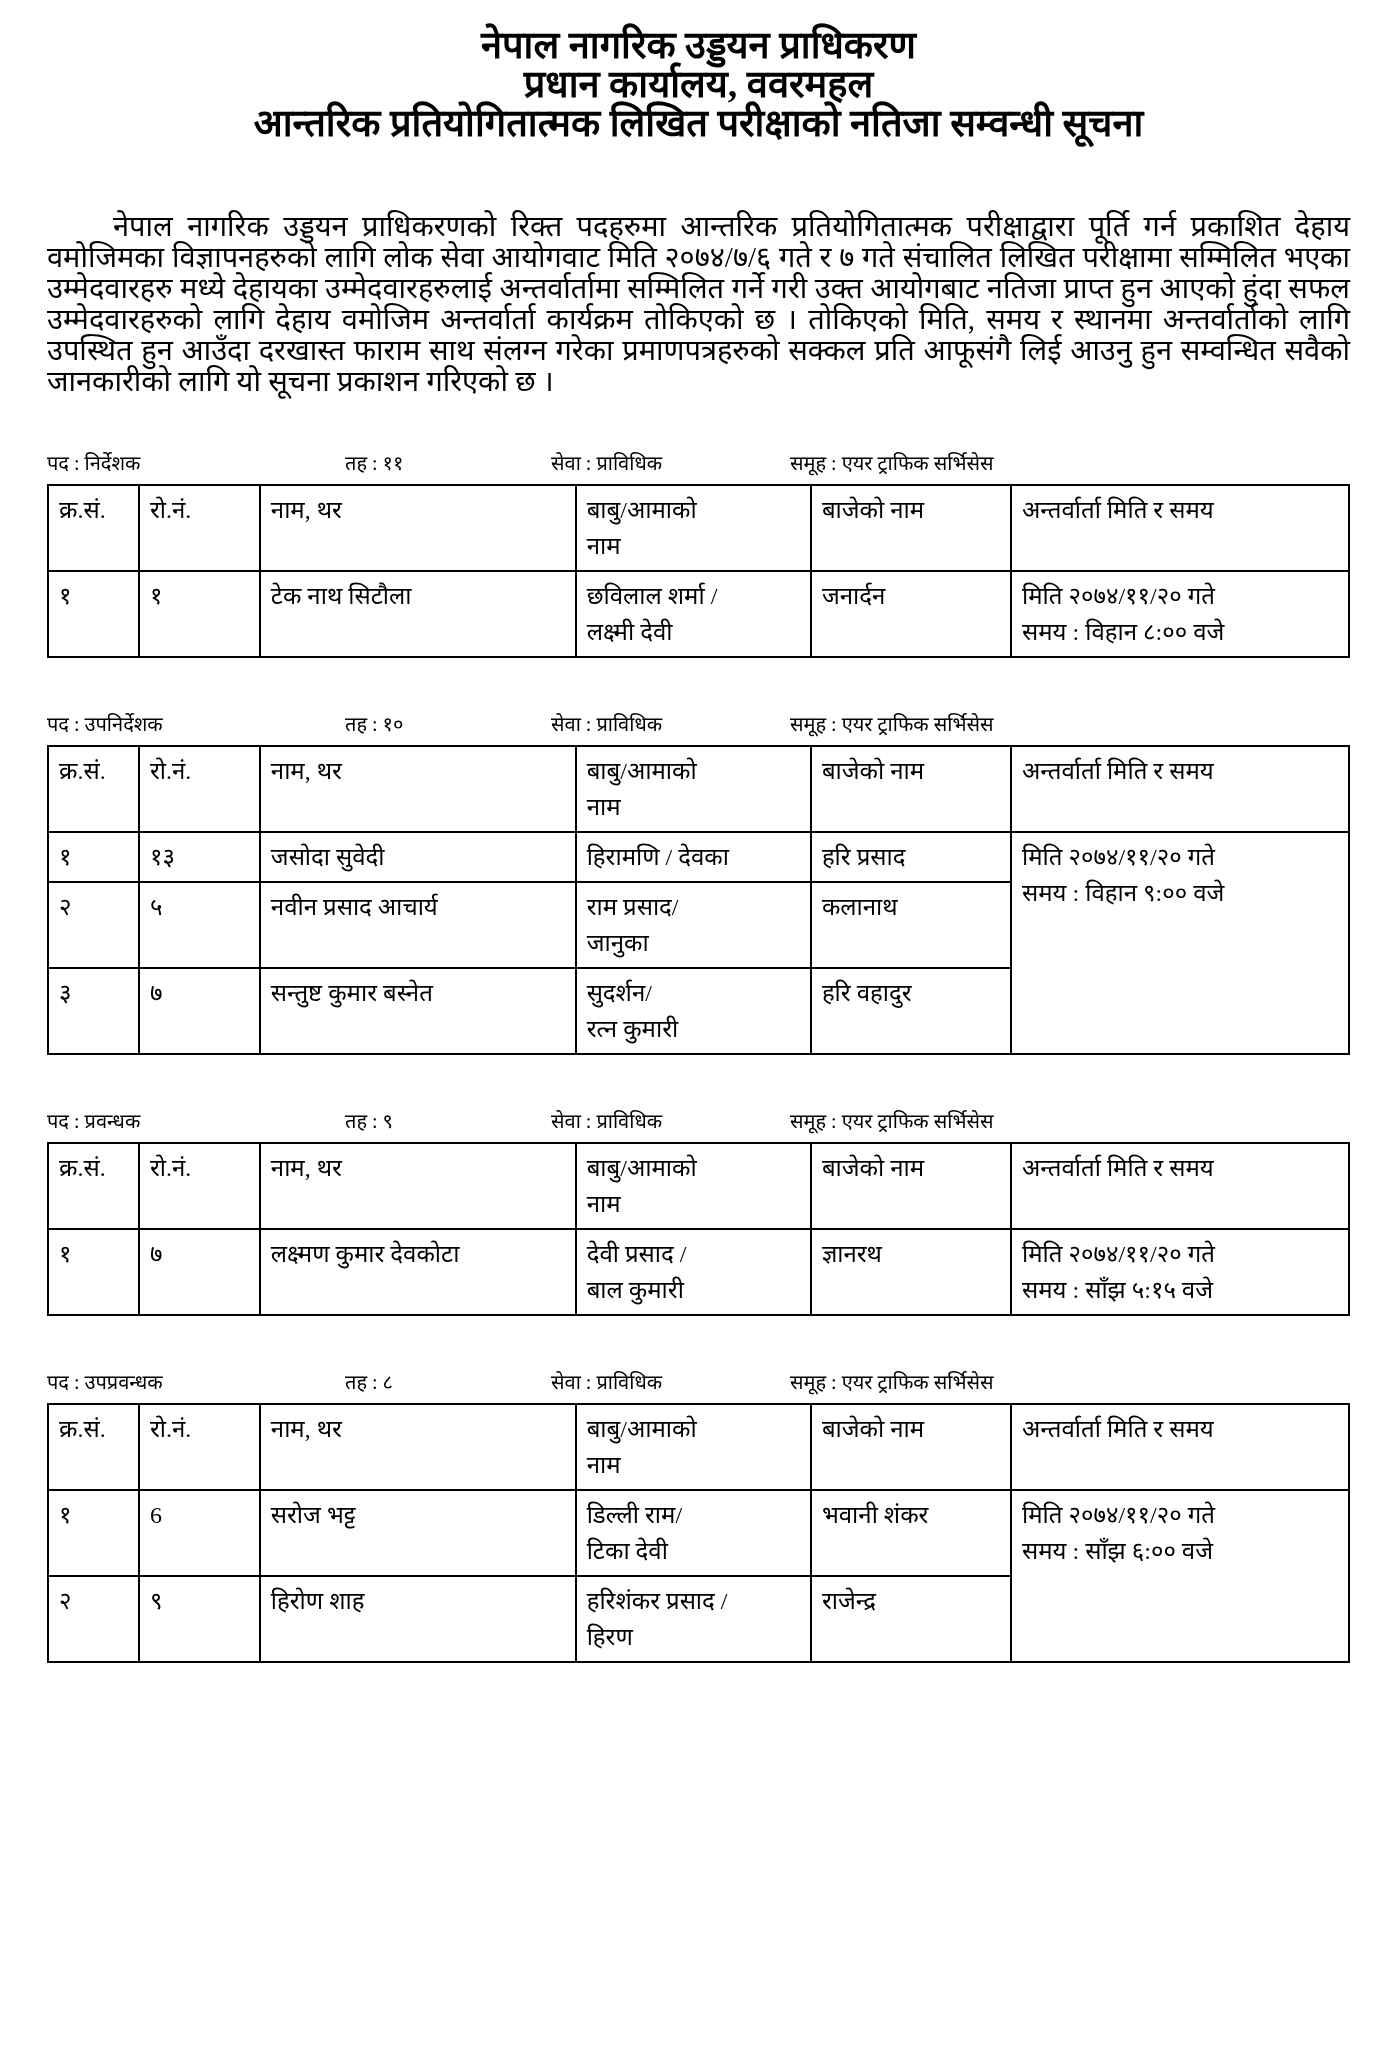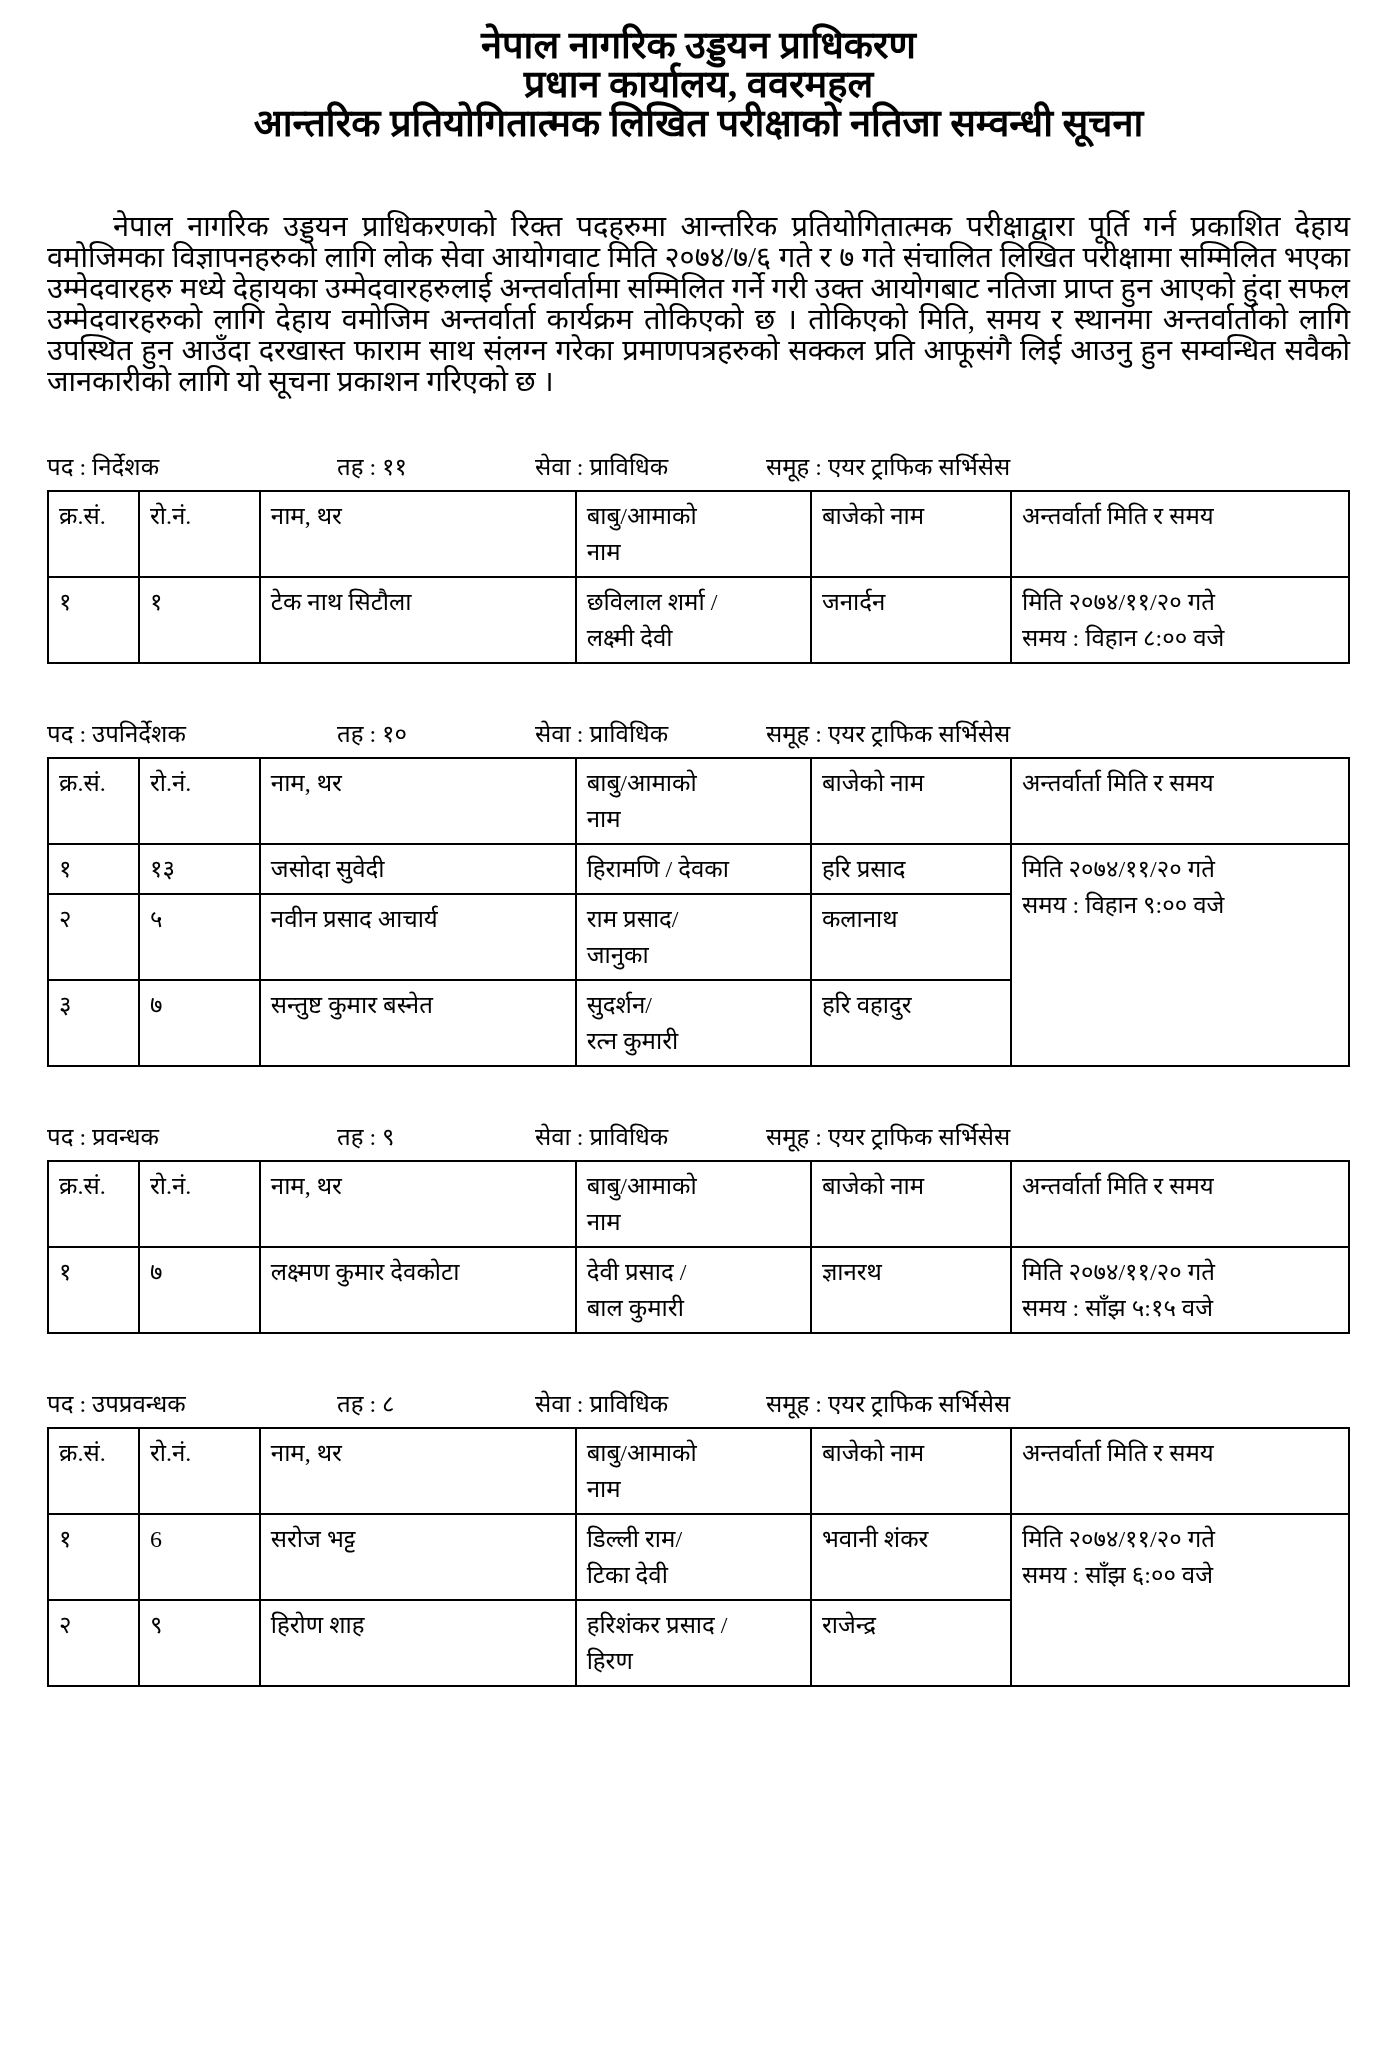--- a/index.html
+++ b/index.html
@@ -15,21 +15,21 @@
 
   .notice-paragraph{
     margin-top:68px;
     font-size:29px; line-height:31px;
     text-align:justify; text-indent:66px;
   }
 
   .advert{ margin-top:52px; }
   .advert-no{ margin:0 0 14px 0; font-size:26px; font-weight:bold; }
 
-  .meta{ display:flex; font-size:24px; margin-bottom:8px; }
+  .meta{ display:flex; font-size:20px; margin-bottom:8px;gap:8px; }
   .m-post{ width:290px; }
   .m-level{ width:198px; }
   .m-service{ width:231px; }
   .m-group{ flex:1; }
 
   table.result-table{
     width:100%; border-collapse:collapse; table-layout:fixed;
   }
   .result-table th, .result-table td{
     border:2px solid #000;

